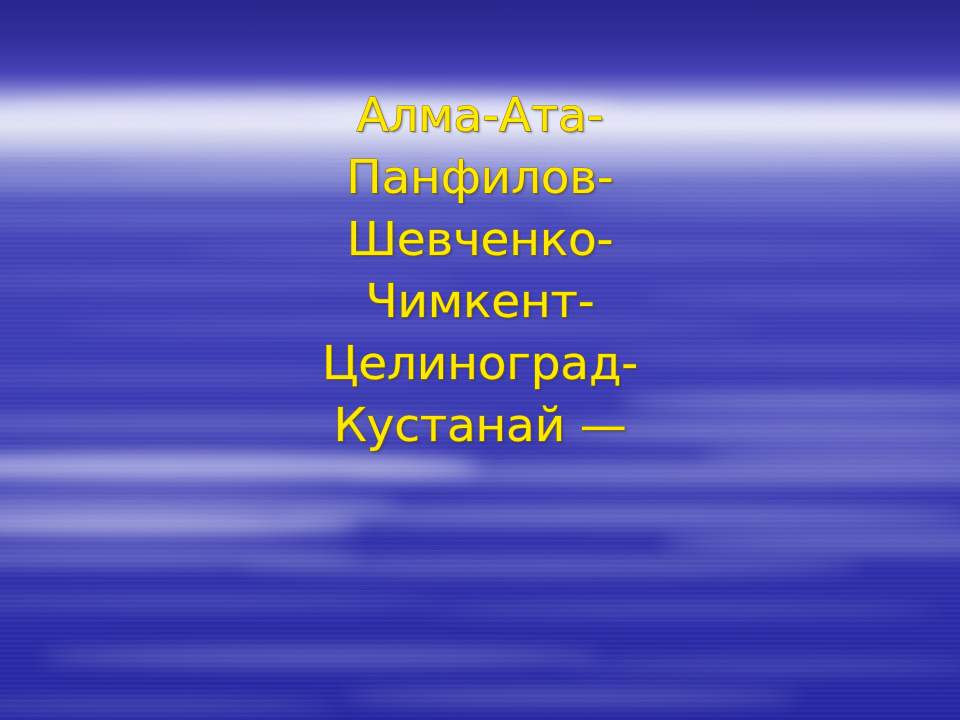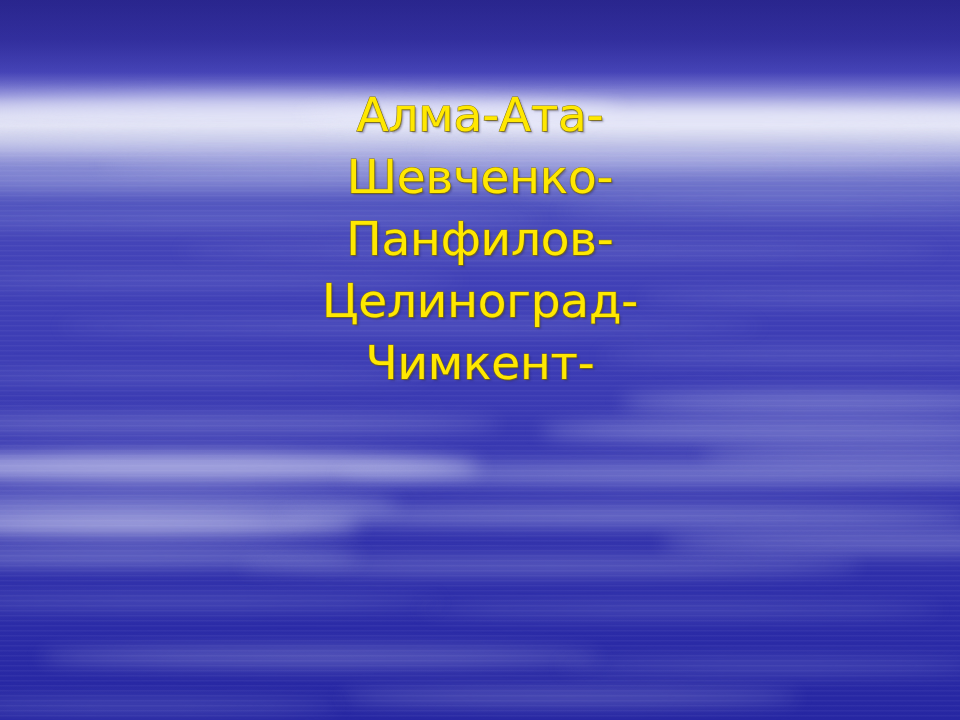--- a/index.html
+++ b/index.html
@@ -148,19 +148,20 @@
     <div class="streak dim" style="left:560px;  top:660px; width:420px; height:12px;"></div>
     <div class="streak faint" style="left:340px;  top:690px; width:460px; height:14px;"></div>
     <div class="streak dim" style="left:-60px;  top:700px; width:400px; height:12px;"></div>
   </div>
 
   <div class="bg-layer bg-ripple"></div>
   <div class="bg-layer bg-topdark"></div>
 
   <div id="text-block">
     <span class="text-line">Алма-Ата-</span>
+    <span class="text-line">Панфилов-</span>
     <span class="text-line">Шевченко-</span>
-    <span class="text-line">Панфилов-</span>
+    <span class="text-line">Чимкент-</span>
     <span class="text-line">Целиноград-</span>
-    <span class="text-line">Чимкент-</span>
+    <span class="text-line">Кустанай —</span>
   </div>
 
 </div>
 
 </body></html>

